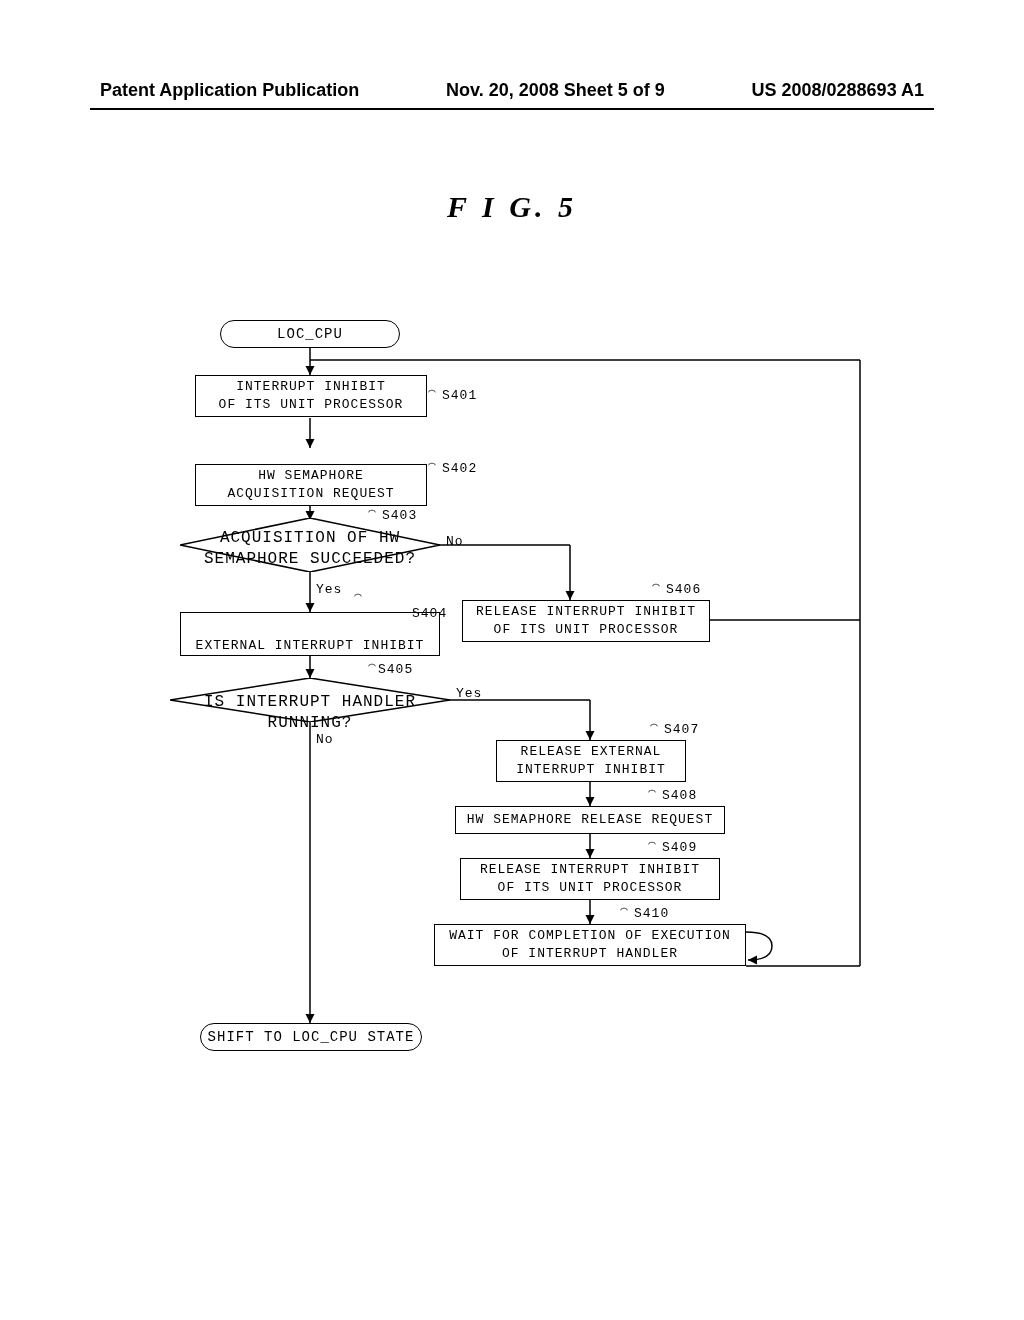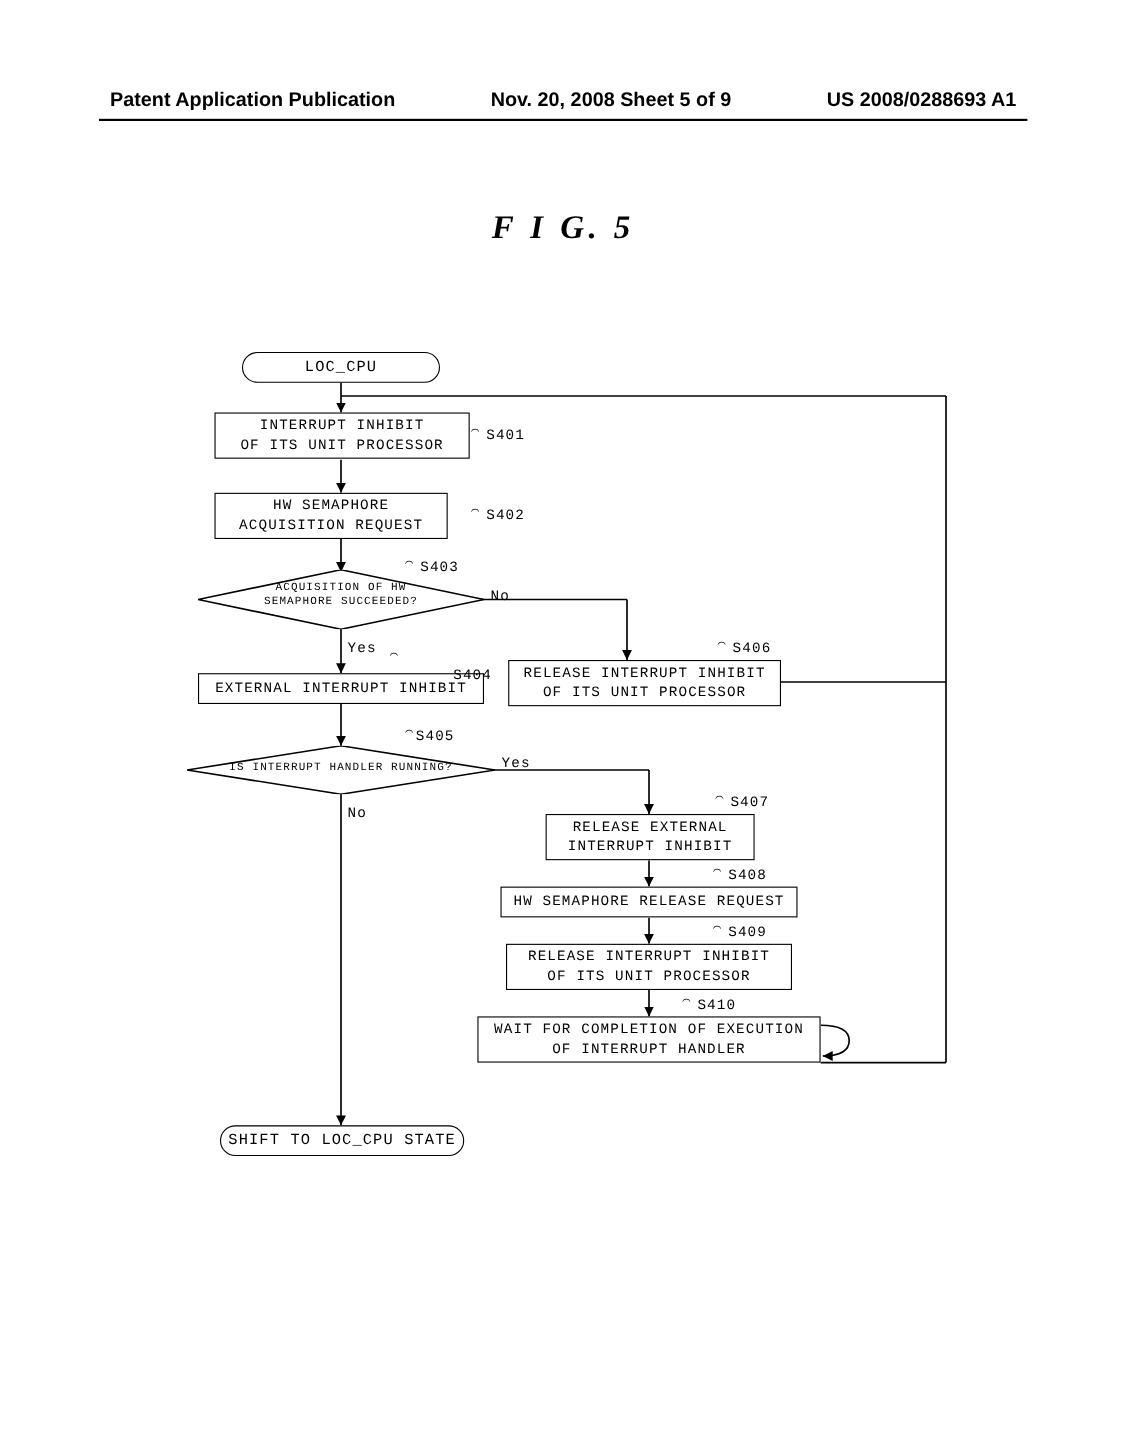--- a/index.html
+++ b/index.html
@@ -86,21 +86,21 @@
   .diamond-wrap {
     position: absolute;
   }
   .diamond-svg {
     position: absolute;
     top: 0; left: 0;
   }
   .diamond-text {
     position: absolute;
     font-family: "Courier New", monospace;
-    font-size: 10px;
+    font-size: 16px;
     text-align: center;
     letter-spacing: 1px;
     line-height: 1.3;
     width: 100%;
   }
   .lbl {
     position: absolute;
     font-family: "Courier New", monospace;
     font-size: 13px;
     letter-spacing: 1px;
@@ -186,42 +186,42 @@
       <span>LOC_CPU</span>
     </div>
 
     <div class="proc" style="left:25px; top:55px; width:232px; height:42px;">
       <span style="white-space:pre-line;">INTERRUPT INHIBIT
 OF ITS UNIT PROCESSOR</span>
     </div>
     <span class="hook" style="left:258px; top:66px;">⁀</span>
     <span class="step" style="left:272px; top:68px;">S401</span>
 
-    <div class="proc" style="left:25px; top:128px; width:212px; height:42px;">
+    <div class="proc" style="left:25px; top:144px; width:232px; height:42px;">
       <span style="white-space:pre-line;">HW SEMAPHORE
 ACQUISITION REQUEST</span>
     </div>
     <span class="hook" style="left:258px; top:139px;">⁀</span>
     <span class="step" style="left:272px; top:141px;">S402</span>
 
     <div class="diamond-wrap" style="left:10px; top:198px; width:260px; height:54px;">
       <svg class="diamond-svg" width="260" height="54">
         <polygon points="0,27 130,0 260,27 130,54" fill="#fff" stroke="#000" stroke-width="1.5"></polygon>
       </svg>
       <div class="diamond-text" style="top:10px;">
         <span style="white-space:pre-line;">ACQUISITION OF HW
 SEMAPHORE SUCCEEDED?</span>
       </div>
     </div>
     <span class="hook" style="left:198px; top:186px;">⁀</span>
     <span class="step" style="left:212px; top:188px;">S403</span>
     <span class="lbl" style="left:276px; top:214px;">No</span>
     <span class="lbl" style="left:146px; top:262px;">Yes</span>
 
-    <div class="proc" style="left:10px; top:292px; width:260px; height:28px;">
+    <div class="proc" style="left:10px; top:292px; width:260px; height:44px;align-items:flex-end;">
       <span>EXTERNAL INTERRUPT INHIBIT</span>
     </div>
     <span class="hook" style="left:184px; top:270px;">⁀</span>
     <span class="step" style="left:198px; top:286px;margin-left:44px;">S404</span>
 
     <div class="diamond-wrap" style="left:0px; top:358px; width:280px; height:44px;">
       <svg class="diamond-svg" width="280" height="44">
         <polygon points="0,22 140,0 280,22 140,44" fill="#fff" stroke="#000" stroke-width="1.5"></polygon>
       </svg>
       <div class="diamond-text" style="top:14px;">

